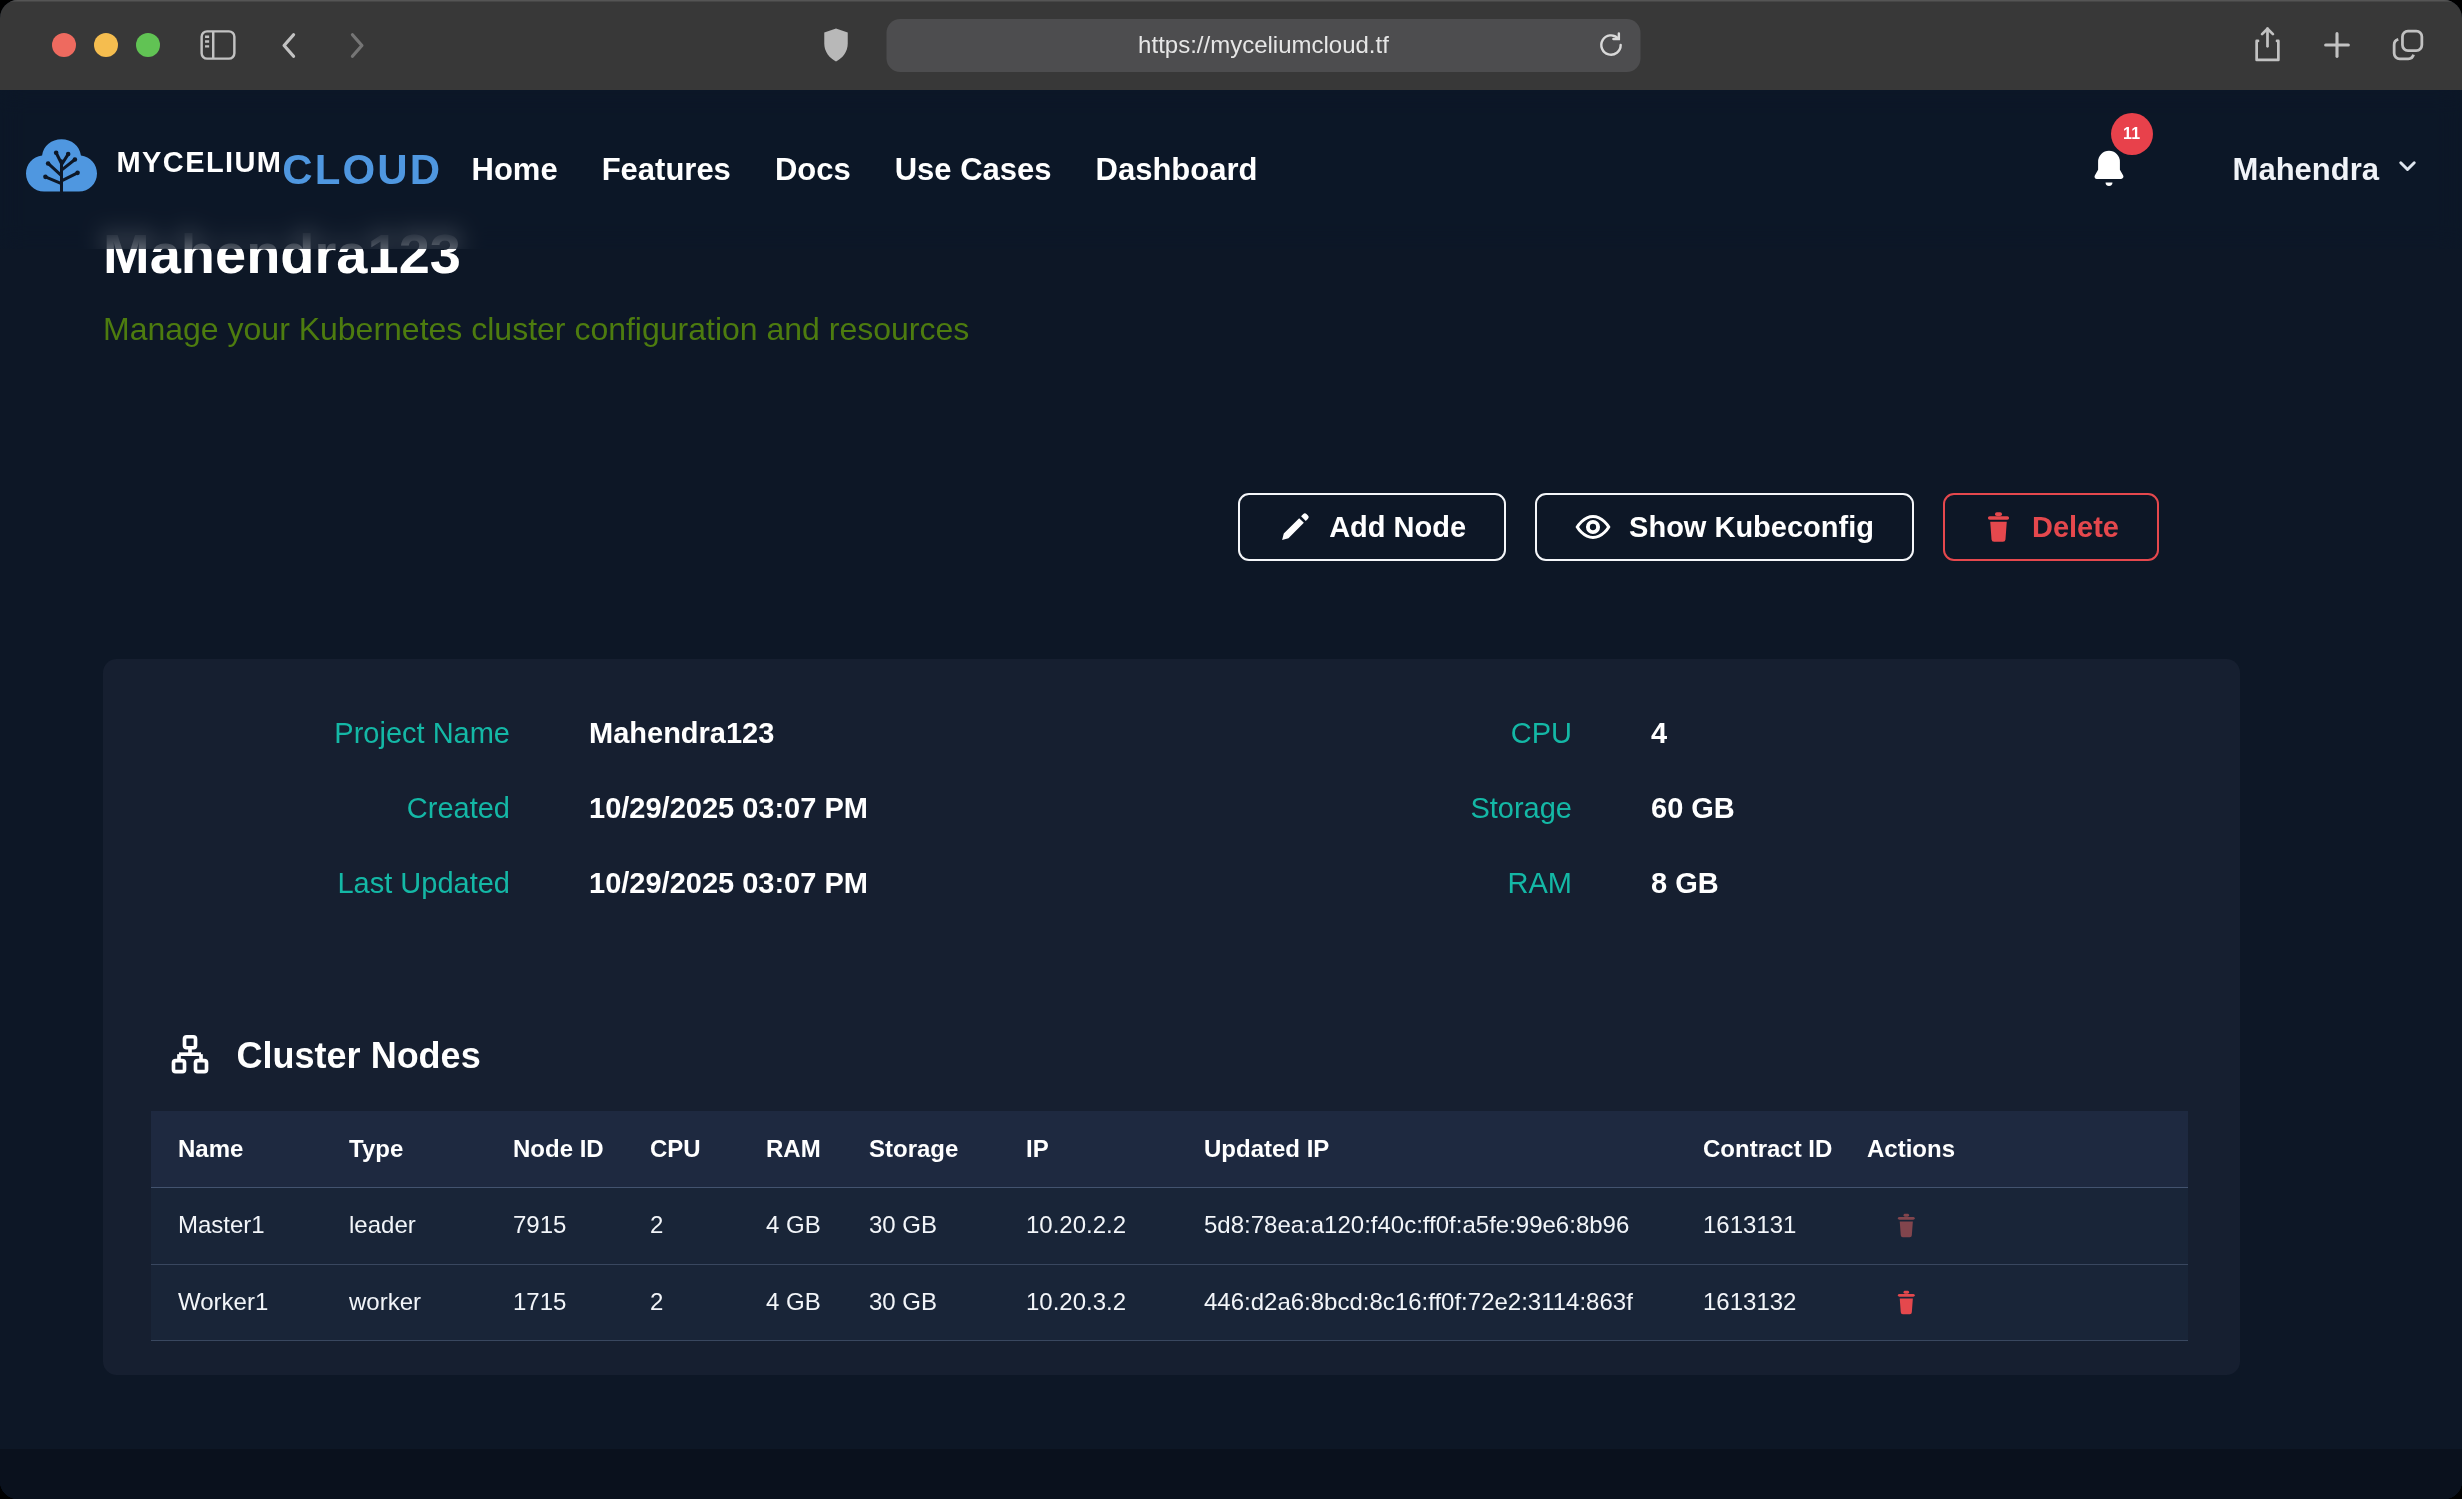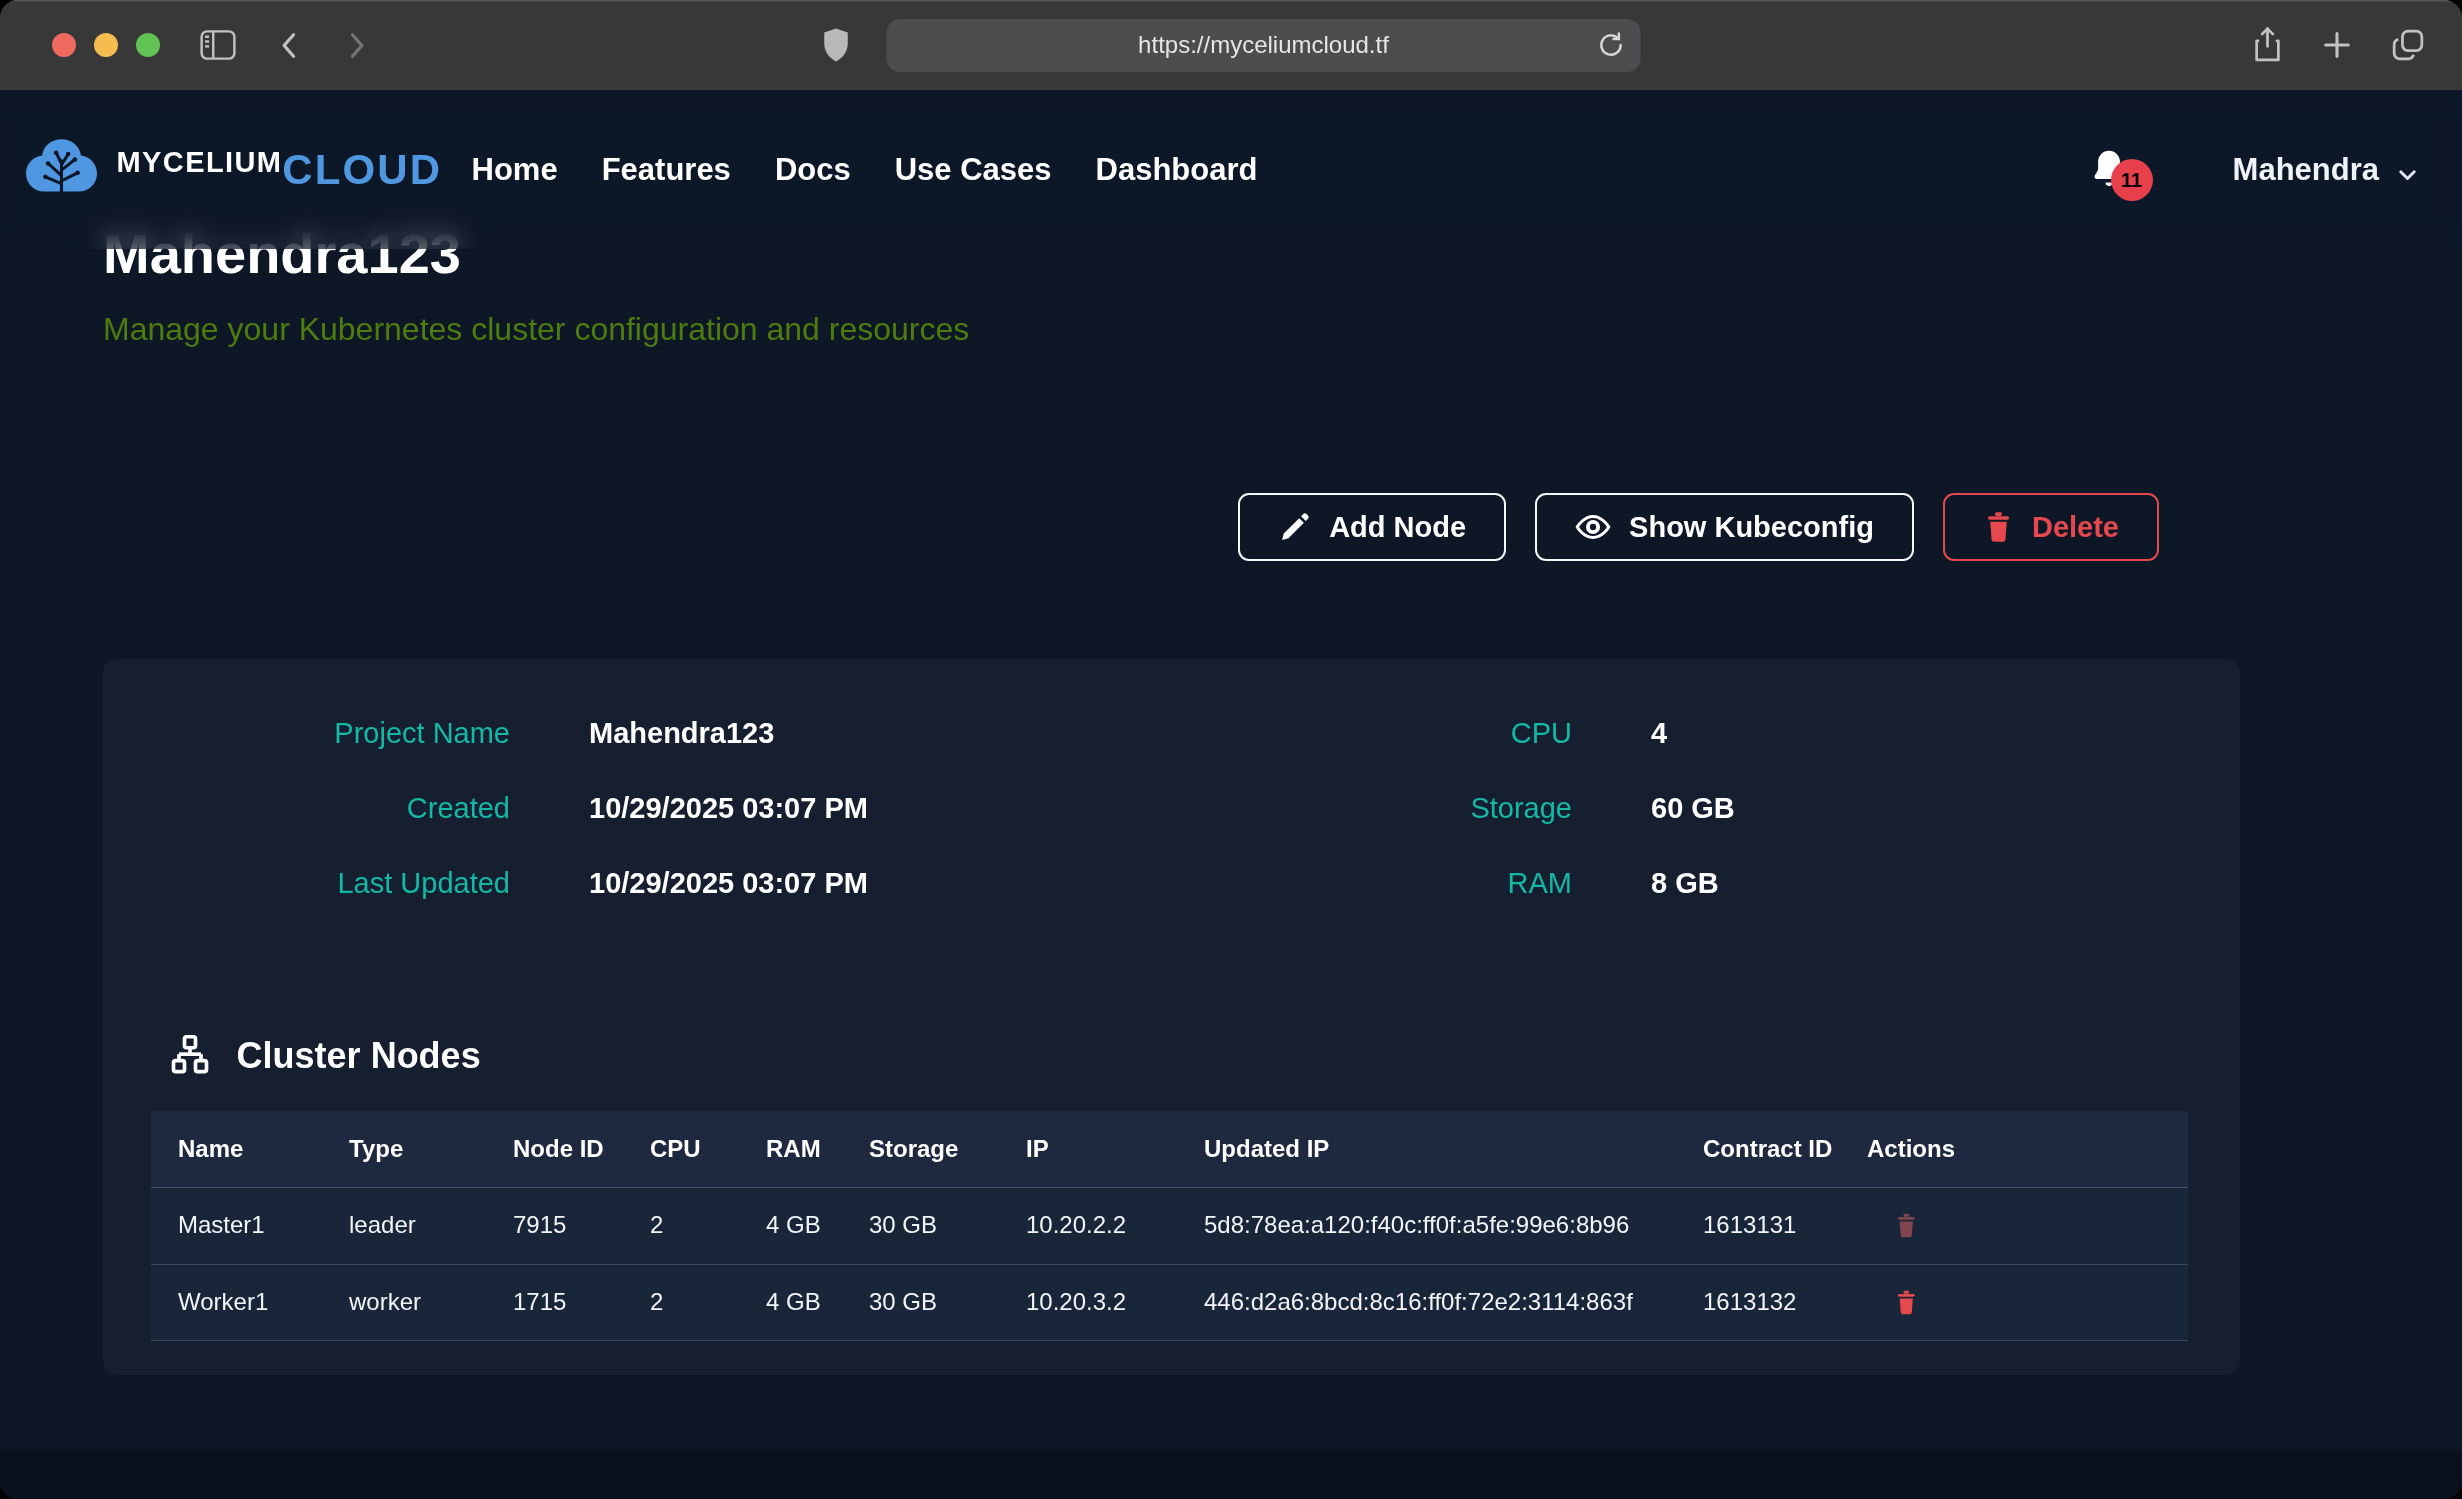--- a/index.html
+++ b/index.html
@@ -26,22 +26,22 @@
        padding:0 41px 0 20.5px;box-sizing:border-box;}
   .brand{display:flex;align-items:center;gap:15px;width:451px;}
   .brand-text{display:flex;flex-direction:row;line-height:1;justify-content:flex-end;}
   .brand-top{color:#fff;font-size:29px;font-weight:800;letter-spacing:1.4px;}
   .brand-bottom{color:#4f97e0;font-size:42px;font-weight:800;letter-spacing:2.1px;margin-top:1.4px;}
   .nav-links{display:flex;gap:44px;}
   .nav-link{color:#fff;font-size:31px;font-weight:600;cursor:pointer;}
   .nav-spacer{flex:1;}
   .bell-wrap{position:relative;margin-right:103px;}
   .badge{position:absolute;top:-34px;right:-23px;min-width:42px;height:42px;border-radius:50%;background:#e8414b;
-         color:#000000;font-size:20px;font-weight:700;display:flex;align-items:center;justify-content:center;margin-top:46px;}
-  .user{display:flex;align-items:flex-end;gap:15px;color:#f0f3f8;font-size:31px;font-weight:600;cursor:pointer;}
+         color:#ffffff;font-size:16px;font-weight:700;display:flex;align-items:center;justify-content:center;}
+  .user{display:flex;align-items:flex-start;gap:15px;color:#f0f3f8;font-size:31px;font-weight:600;cursor:pointer;}
   
   .page-title{margin:0 0 0 103px;padding-top:136px;color:#fff;font-size:56px;font-weight:700;line-height:1;}
   .page-subtitle{margin:29px 0 0 103px;color:#4d7c0f;font-size:32px;font-weight:400;}
   
   .actions-row{display:flex;justify-content:flex-end;gap:29px;margin:145px 303px 0 103px;}
   .btn{display:flex;align-items:center;gap:18px;height:68px;padding:0 38px;border-radius:11px;
        background:transparent;border:2.1px solid #f4f6f9;color:#fff;font-size:29px;font-weight:700;cursor:pointer;
        font-family:"Liberation Sans",sans-serif;}
   .btn.danger{border-color:#e5484d;color:#e5484d;}
   

